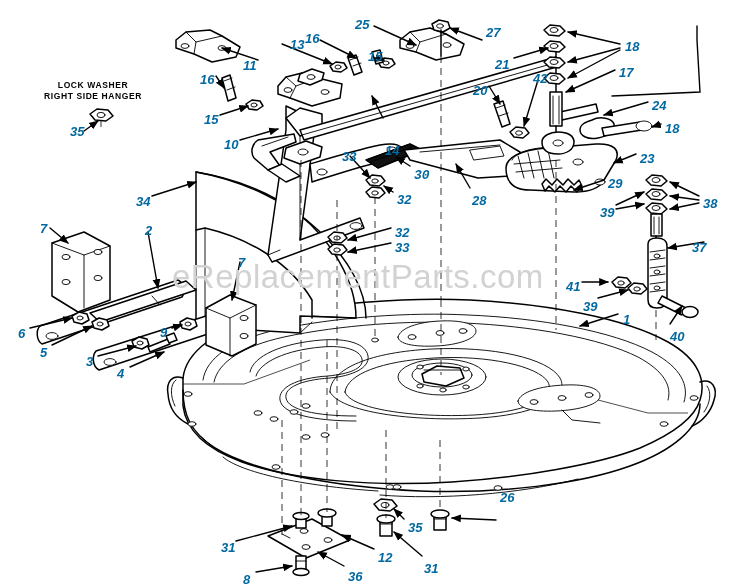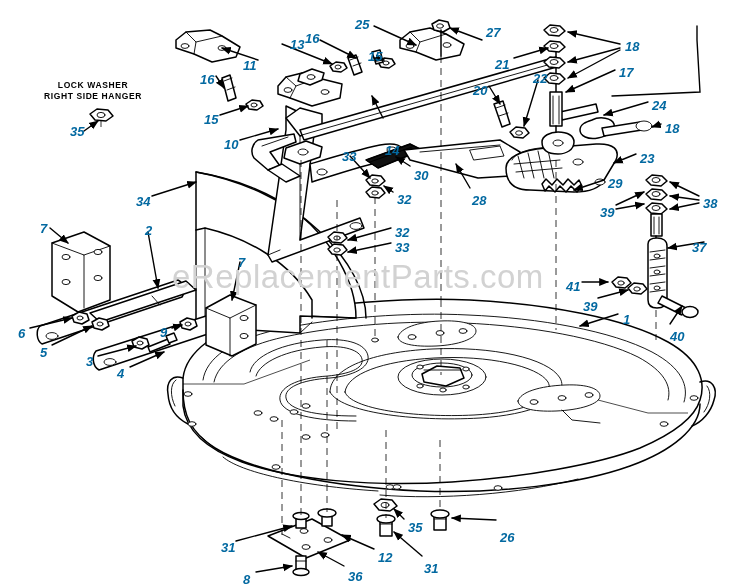--- a/index.html
+++ b/index.html
@@ -562,30 +562,30 @@
       <div class="lbl num" style="left: 355px; top: 18px;">25</div>
       <div class="lbl num" style="left: 486px; top: 26px;">27</div>
       <div class="lbl num" style="left: 625px; top: 40px;">18</div>
       <div class="lbl num" style="left: 262px; top: 38px; margin-left: 28px;">13</div>
       <div class="lbl num" style="left: 305px; top: 32px;">16</div>
       <div class="lbl num" style="left: 368px; top: 50px;">15</div>
       <div class="lbl num" style="left: 495px; top: 58px;">21</div>
       <div class="lbl num" style="left: 619px; top: 66px;">17</div>
       <div class="lbl num" style="left: 243px; top: 59px;">11</div>
       <div class="lbl num" style="left: 200px; top: 73px;">16</div>
-      <div class="lbl num" style="left: 533px; top: 72px;">22</div>
+      <div class="lbl num" style="left: 533px; top: 72px;">42</div>
       <div class="lbl num" style="left: 473px; top: 84px;">20</div>
       <div class="lbl num" style="left: 652px; top: 99px;">24</div>
       <div class="lbl num" style="left: 204px; top: 113px;">15</div>
       <div class="lbl num" style="left: 665px; top: 122px;">18</div>
       <div class="lbl num" style="left: 224px; top: 138px;">10</div>
       <div class="lbl num" style="left: 385px; top: 126px; margin-top: 18px;">14</div>
       <div class="lbl num" style="left: 640px; top: 152px;">23</div>
       <div class="lbl num" style="left: 342px; top: 150px;">33</div>
-      <div class="lbl num" style="left: 414px; top: 169px;">30</div>
+      <div class="lbl num" style="left: 414px; top: 169px; font-family: Liberation Mono, monospace;">30</div>
       <div class="lbl num" style="left: 397px; top: 193px;">32</div>
       <div class="lbl num" style="left: 472px; top: 194px;">28</div>
       <div class="lbl num" style="left: 608px; top: 177px;">29</div>
       <div class="lbl num" style="left: 703px; top: 197px;">38</div>
       <div class="lbl num" style="left: 600px; top: 206px;">39</div>
       <div class="lbl num" style="left: 136px; top: 195px;">34</div>
       <div class="lbl num" style="left: 40px; top: 222px;">7</div>
       <div class="lbl num" style="left: 145px; top: 224px;">2</div>
       <div class="lbl num" style="left: 395px; top: 226px;">32</div>
       <div class="lbl num" style="left: 692px; top: 241px; font-style: italic;">37</div>
@@ -597,19 +597,19 @@
       <div class="lbl num" style="left: 18px; top: 327px;">6</div>
       <div class="lbl num" style="left: 670px; top: 330px;">40</div>
       <div class="lbl num" style="left: 40px; top: 346px;">5</div>
       <div class="lbl num" style="left: 160px; top: 326px;">9</div>
       <div class="lbl num" style="left: 86px; top: 355px;">3</div>
       <div class="lbl num" style="left: 117px; top: 367px;">4</div>
       <div class="lbl num" style="left: 70px; top: 125px;">35</div>
       <div class="lbl num" style="left: 221px; top: 541px;">31</div>
       <div class="lbl num" style="left: 378px; top: 551px;">12</div>
       <div class="lbl num" style="left: 408px; top: 521px;">35</div>
-      <div class="lbl num" style="left: 500px; top: 531px;">26</div>
+      <div class="lbl num" style="left: 500px; top: 491px;">26</div>
       <div class="lbl num" style="left: 424px; top: 562px;">31</div>
       <div class="lbl num" style="left: 243px; top: 573px;">8</div>
       <div class="lbl num" style="left: 348px; top: 570px;">36</div>
     </div>
 
 </div>
 
 </body></html>

